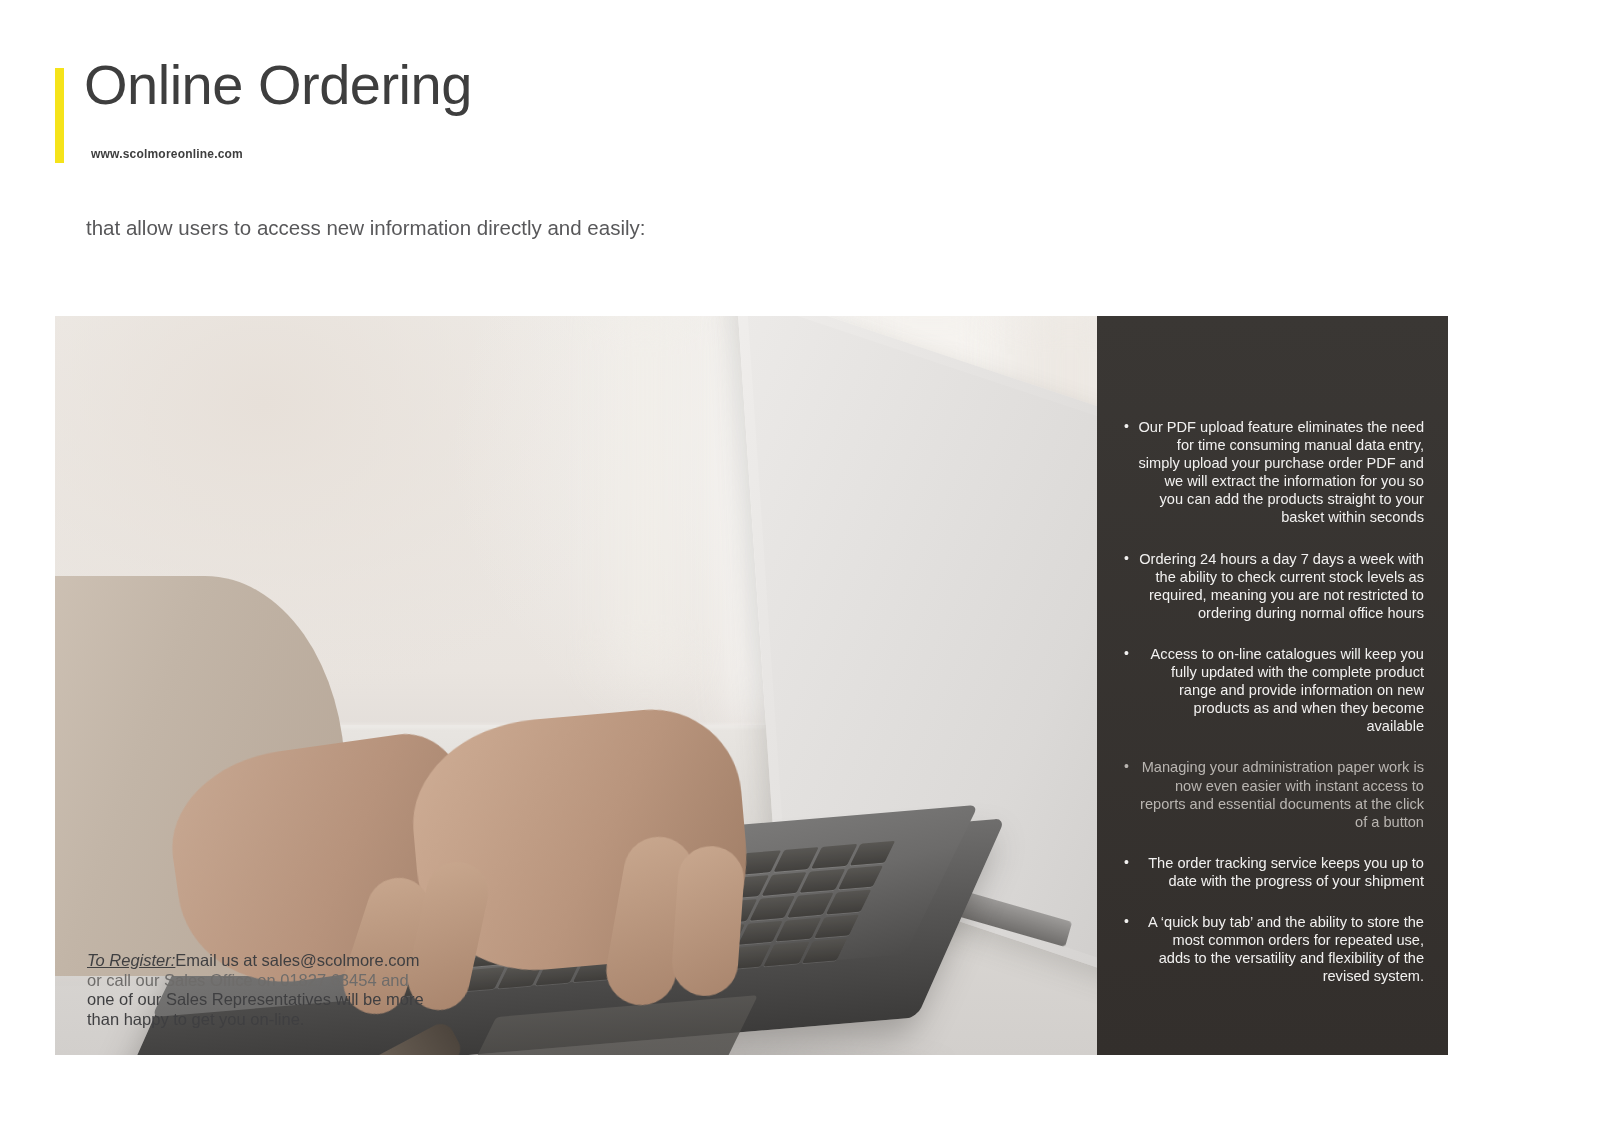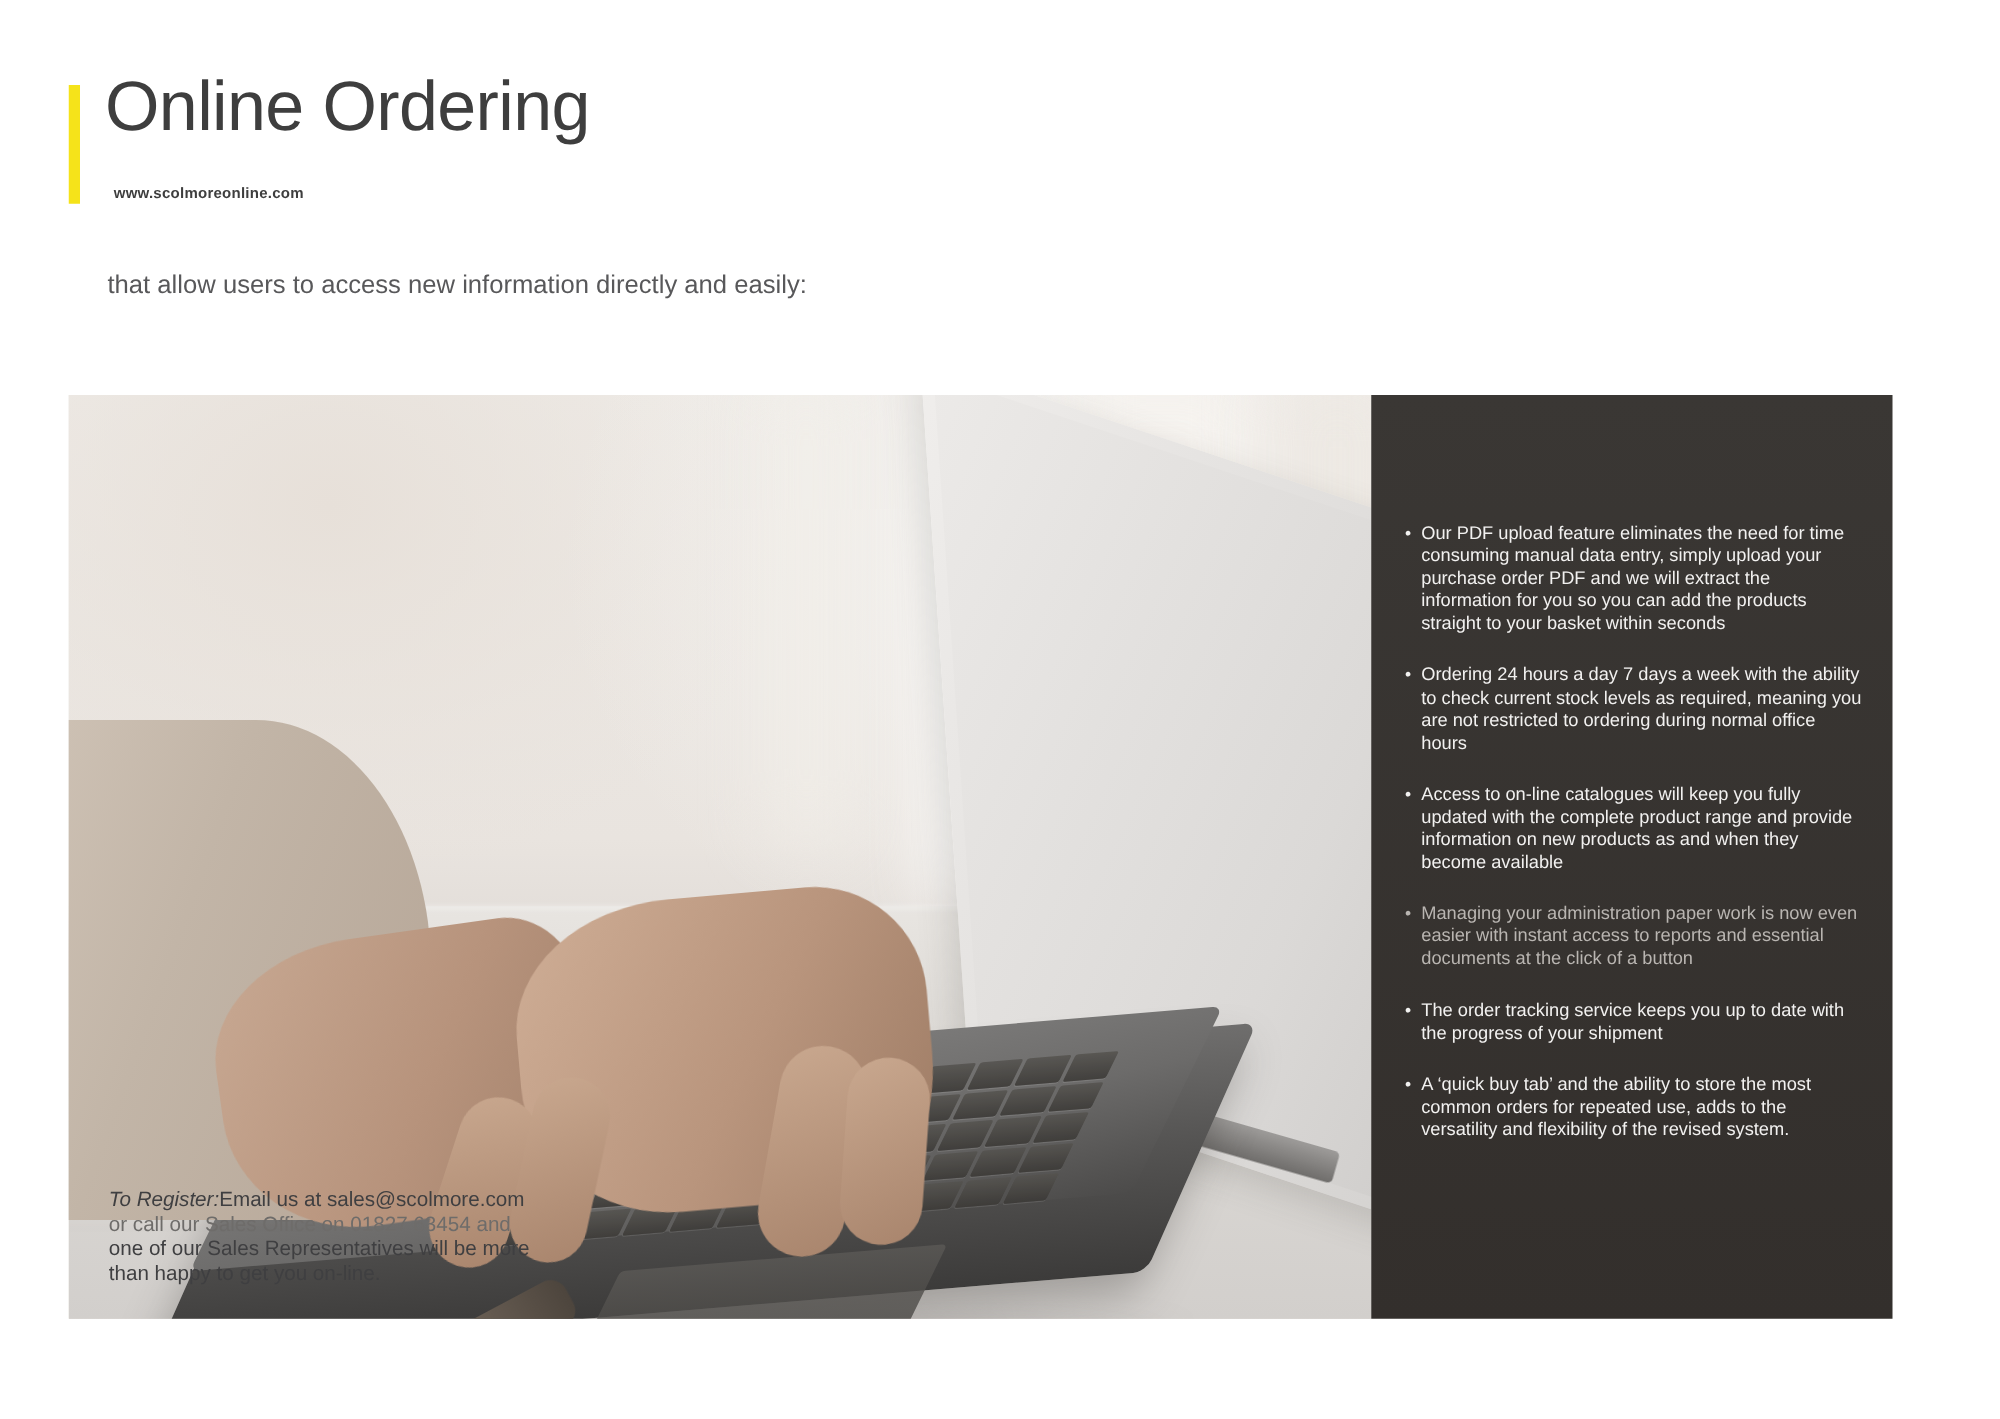--- a/index.html
+++ b/index.html
@@ -250,31 +250,32 @@
   
   .caption {
     position: absolute;
     left: 32px;
     bottom: 26px;
     font-size: 16.5px;
     line-height: 1.18;
     color: #3f3f41;
     width: 420px;
   }
-  .caption .lead { font-style: italic; }
+  .caption .lead { font-style: italic; text-decoration: underline; }
   .caption .muted { color: #6e6c6a; }
 
   
   .dark {
     position: relative;
-    width: 417px;
+    width: 351px;
     height: 739px;
     background: #36332f;
     background: linear-gradient(180deg,#3a3734 0%, #332f2c 100%);
     color: #ffffff;
+    text-align: right;
   }
   .dark-inner {
     position: absolute;
     left: 27px;
     right: 24px;
     top: 102px;
   }
   .bullet {
     position: relative;
     padding-left: 13px;

